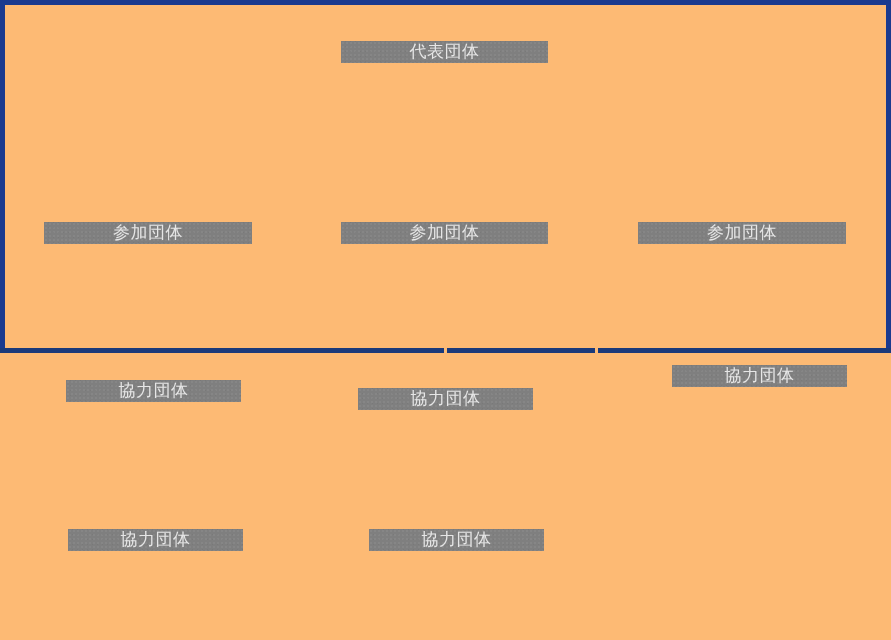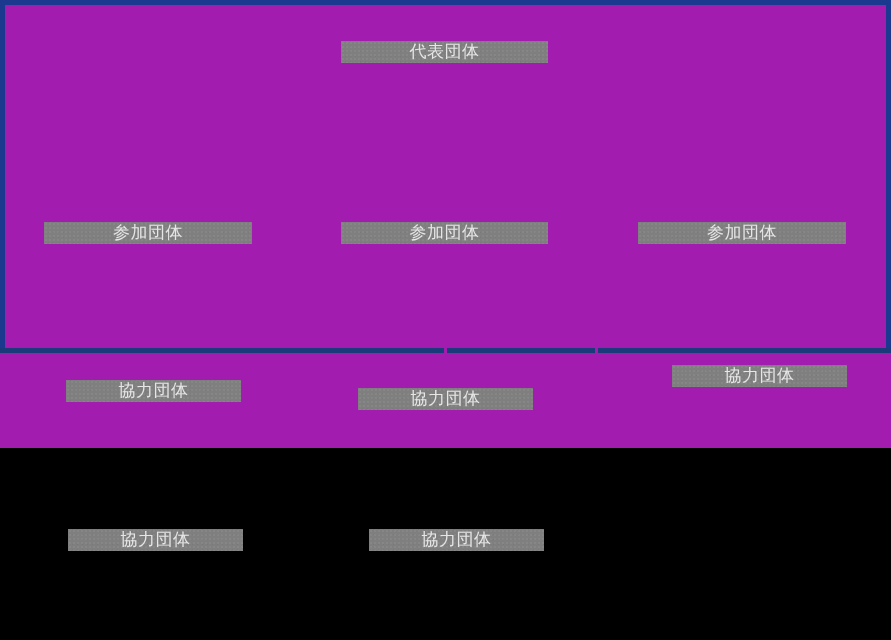--- a/index.html
+++ b/index.html
@@ -59,21 +59,21 @@
     text-rendering: geometricPrecision;
   }
   .org-box .org-label {
     display: block;
     transform: translateY(-0.5px);
   }
 </style>
 </head>
 <body style="width: 891px; height: 640px; background: rgb(0, 0, 0);">
 
-<div id="diagram-canvas" style="width: 891px; height: 448px; background: #a21caf;">
+<div id="diagram-canvas" style="width: 891px; height: 640px; background: #fdba74;">
 
   <div class="group-frame" id="group-frame" style="left: 0px; top: 0px; width: 891px; height: 353px; border-color: rgb(27, 58, 143); border-width: 5px 5px 0px;"></div>
 
   <div id="connector-layer">
       <div class="connector" style="left: 0px; top: 348px; width: 444px; height: 5px; background: rgb(27, 58, 122);"></div>
       <div class="connector" style="left: 447px; top: 348px; width: 148px; height: 5px; background: rgb(27, 58, 122);"></div>
       <div class="connector" style="left: 598px; top: 348px; width: 293px; height: 5px; background: rgb(27, 58, 122);"></div>
     </div>
 
   <div id="box-layer">

